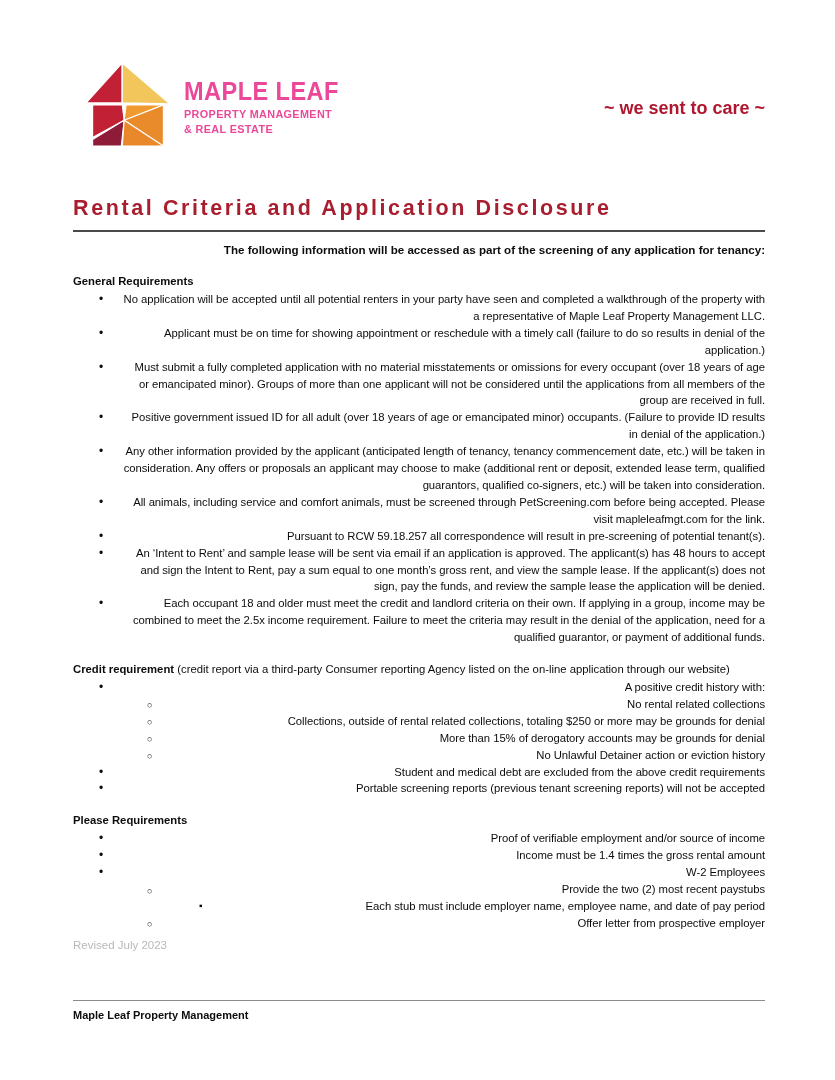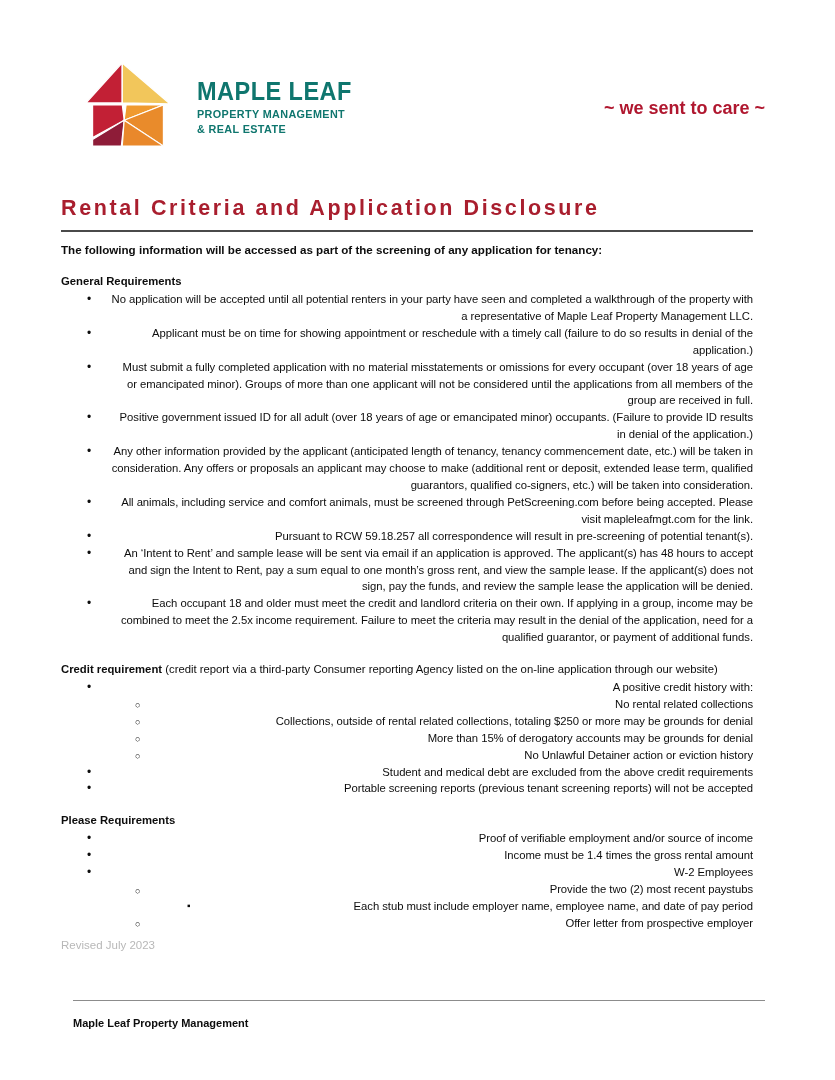--- a/index.html
+++ b/index.html
@@ -19,21 +19,21 @@
 
   
   .logo-row {
     position: absolute;
     top: 60px;
     left: 80px;
     display: flex;
     align-items: flex-start;
   }
   .logo-house { width: 96px; height: 88px; flex: 0 0 auto; }
-  .logo-text { margin-left: 21px; padding-top: 19px; color: #0f766e; }
+  .logo-text { margin-left: 8px; padding-top: 19px; color: #ec4899; }
   .logo-name {
     font-size: 25px;
     font-weight: bold;
     letter-spacing: 0.5px;
     line-height: 1;
     transform-origin: left;
     transform: scaleX(0.94);
     white-space: nowrap;
   }
   .logo-sub {
@@ -54,21 +54,21 @@
     font-size: 18px;
     font-weight: bold;
     color: #B0172F;
     white-space: nowrap;
   }
 
   
   .content {
     position: absolute;
     top: 196px;
-    left: 61px;
+    left: 73px;
     width: 692px;
   }
   .doc-title {
     margin: 0;
     font-size: 21.5px;
     font-weight: bold;
     letter-spacing: 2.6px;
     color: #A91E2E;
     white-space: nowrap;
   }
@@ -76,20 +76,21 @@
     margin-top: 9px;
     border-top: 2px solid #4a4a4a;
     height: 0;
   }
   .intro {
     margin: 9px 0 0 0;
     font-size: 11.6px;
     font-weight: bold;
     line-height: 17px;
     color: #0d0d0d;
+    text-align: right;
   }
   .sec-head {
     margin: 15px 0 0 0;
     font-size: 11.3px;
     line-height: 17px;
     color: #0d0d0d;
   }
   .sec-head .b { font-weight: bold; }
   ul.blist {
     margin: 1px 0 0 0;
@@ -118,21 +119,21 @@
 
   
   .footer {
     position: absolute;
     top: 1000px;
     left: 73px;
     width: 692px;
   }
   .footer-rule { border-top: 1.5px solid #8c8c8c; height: 0; }
   .footer-row {
-    margin-top: 16px;
+    margin-top: 8px;
     display: flex;
     justify-content: space-between;
     align-items: flex-start;
   }
   .footer-company { font-size: 11px; font-weight: bold; color: #0d0d0d; white-space: nowrap; }
   .footer-contact { font-size: 10.8px; color: #1a1a1a; white-space: pre; }
 </style>
 </head>
 <body>
 

